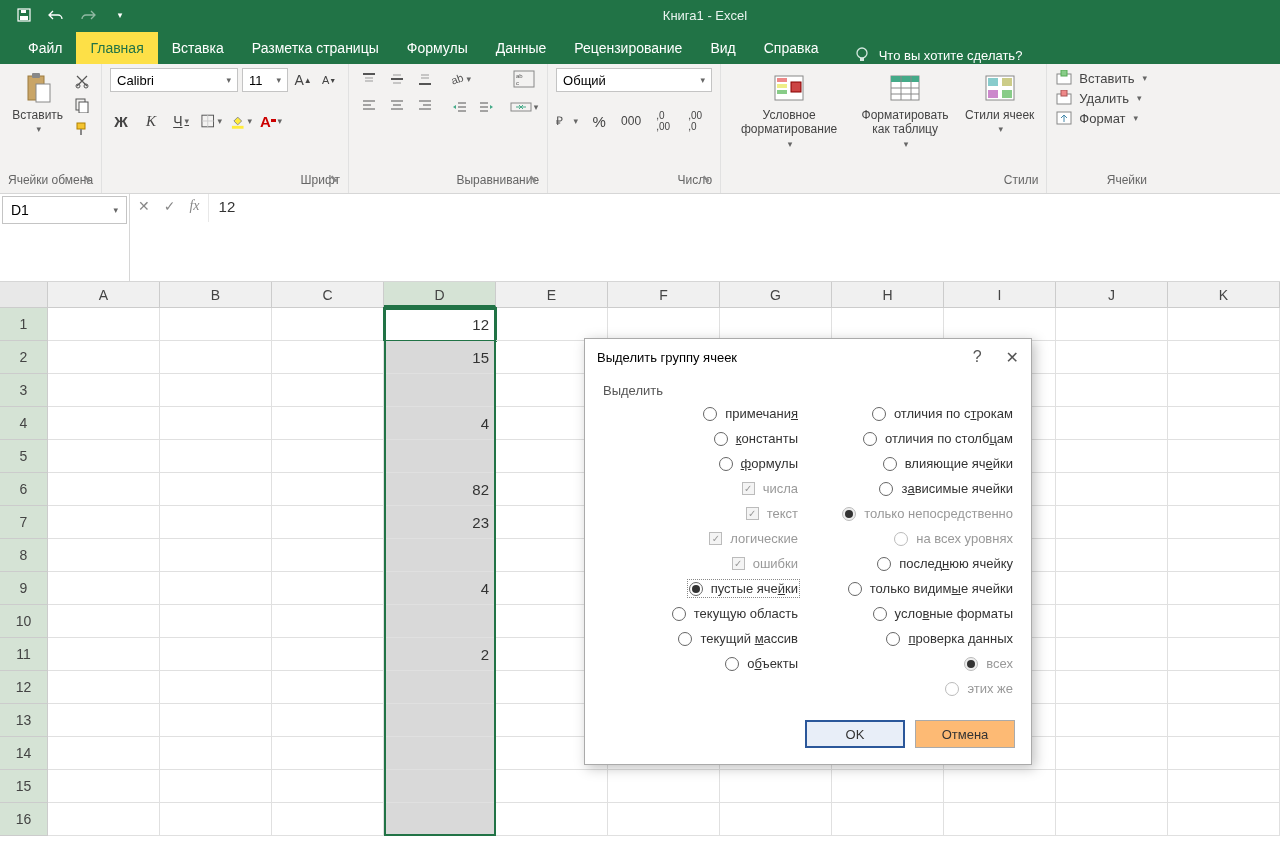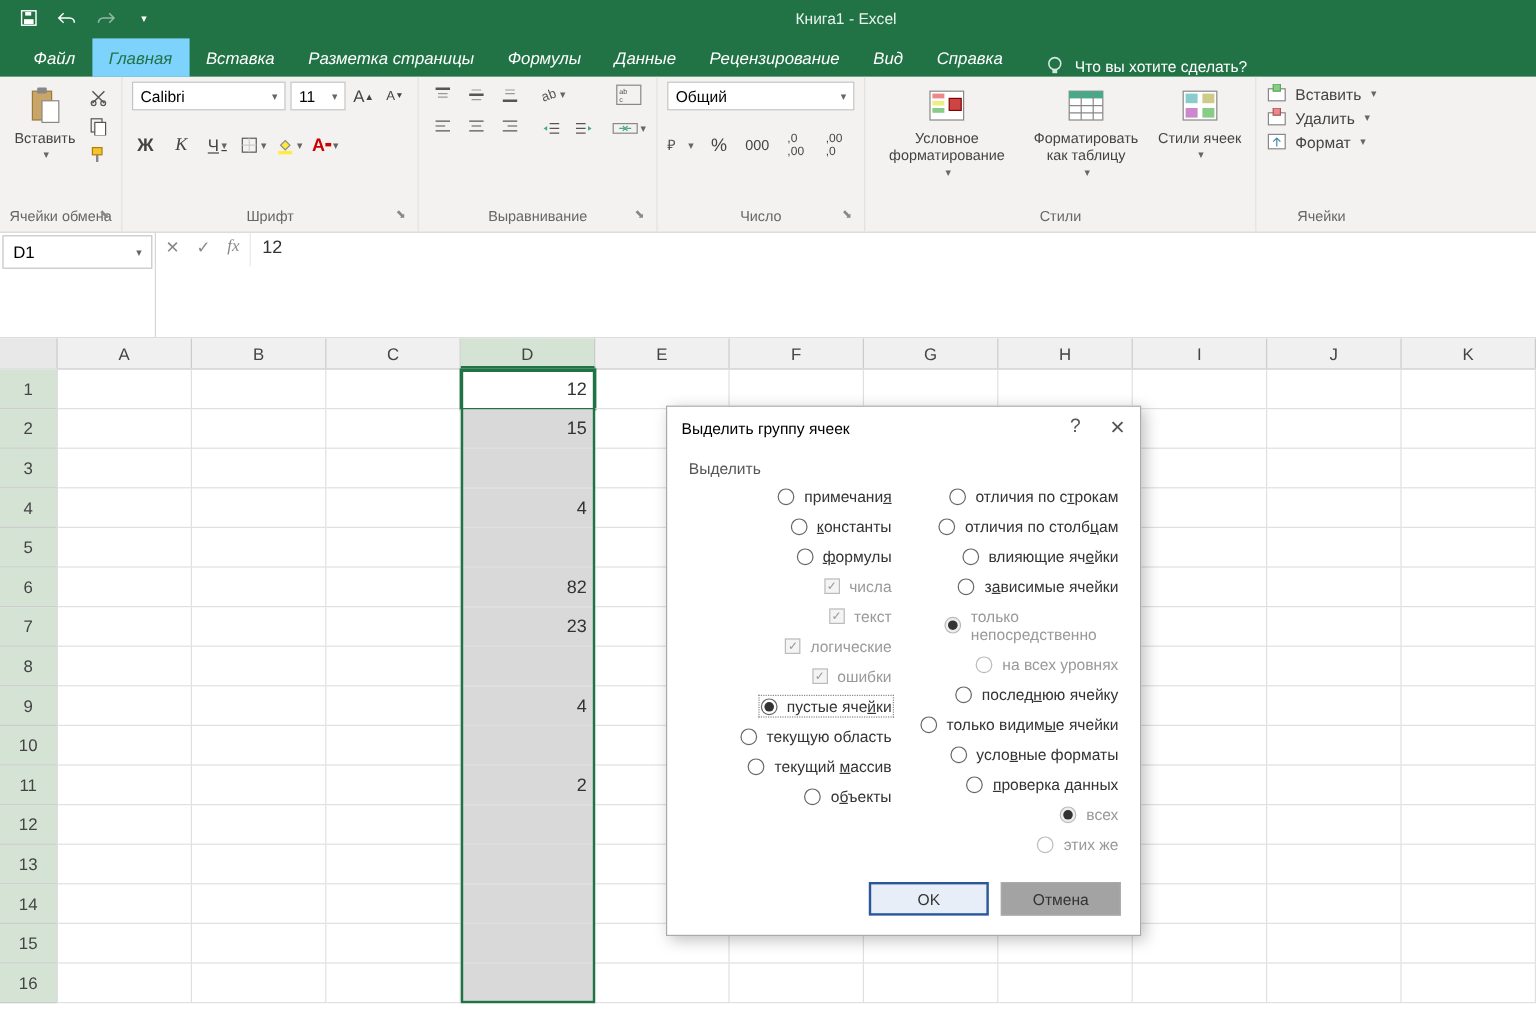--- a/index.html
+++ b/index.html
@@ -6,28 +6,28 @@
 body { background: #fff; width: 1280px; height: 863px; overflow: hidden; position: relative; }
 
 
 .titlebar { background: #217346; height: 30px; display: flex; align-items: center; color: #fff; font-size: 12px; }
 .qat { display: flex; align-items: center; gap: 12px; padding-left: 14px; }
 .qat span { display: inline-flex; align-items: center; justify-content: center; width: 20px; height: 20px; }
 .title-center { flex: 1; text-align: center; font-size: 13px; color: #e8f3ee; }
 
 
 .ribbon-tabs { background: #217346; height: 34px; display: flex; align-items: flex-end; padding-left: 14px; gap: 0; }
-.ribbon-tab { color: #fff; font-size: 14px; padding: 8px 14px; cursor: pointer; font-style: italic; }
-.ribbon-tab.active { background: #7dd3fc; color: #217346; }
+.ribbon-tab { color: #fff; font-size: 14px; padding: 8px 14px; cursor: pointer; }
+.ribbon-tab.active { background: #fde047; color: #217346; }
 .tell-me { display: flex; align-items: center; color: #ffffff; font-size: 13px; margin-left: 20px; gap: 8px; }
 .tell-me-bulb { width: 18px; height: 18px; }
 
 
 .ribbon { background: #f3f2f1; border-bottom: 1px solid #d6d6d6; height: 130px; display: flex; }
-.ribbon-group { border-right: 1px solid #e1e1e1; padding: 4px 8px 0 8px; display: flex; flex-direction: column; }
+.ribbon-group { border-right: 1px solid #e1e1e1; padding: 4px 8px 0 8px; display: flex; flex-direction: column; align-items: flex-end; }
 .group-content { flex: 1; display: flex; align-items: flex-start; gap: 4px; }
 .group-label { text-align: center; font-size: 12px; color: #666; padding: 4px 0 6px 0; position: relative; }
 .group-launcher { position: absolute; right: 2px; top: 4px; font-size: 10px; color: #888; }
 
 .big-btn { display: flex; flex-direction: column; align-items: center; padding: 2px 4px; gap: 2px; font-size: 12px; color: #444; }
 .big-btn .icon-box { width: 36px; height: 36px; display: flex; align-items: center; justify-content: center; }
 .btn-stack { display: flex; flex-direction: column; gap: 6px; padding-top: 4px; }
 .btn-stack span { width: 22px; height: 18px; display: flex; align-items: center; justify-content: center; }
 
 .font-row1 { display: flex; align-items: center; gap: 4px; }
@@ -72,37 +72,37 @@
 .row-h { height: 33px; border-bottom: 1px solid #ccc; text-align: center; line-height: 33px; font-size: 14px; color: #444; }
 .row-h.sel { background: #d5e3d5; }
 .cells { position: relative; flex: 1; }
 .row { display: flex; height: 33px; }
 .cell { width: 112px; height: 33px; border-right: 1px solid #e0e0e0; border-bottom: 1px solid #e0e0e0; padding: 2px 6px; text-align: right; font-size: 15px; color: #333; display: flex; align-items: center; justify-content: flex-end; }
 .cell.sel { background: #d9d9d9; }
 .cell.active { background: #fff; outline: 2px solid #217346; outline-offset: -1px; }
 .sel-border { position: absolute; border: 2px solid #217346; pointer-events: none; }
 
 
-.dialog { position: absolute; left: 555px; top: 338px; width: 396px; background: #fff; border: 1px solid #aaa; box-shadow: 3px 3px 12px rgba(0,0,0,0.25); font-size: 13px; }
+.dialog { position: absolute; left: 584px; top: 338px; width: 448px; background: #fff; border: 1px solid #aaa; box-shadow: 3px 3px 12px rgba(0,0,0,0.25); font-size: 13px; }
 .dlg-title { height: 36px; display: flex; align-items: center; padding: 0 12px; justify-content: space-between; }
 .dlg-title-r { display: flex; gap: 24px; font-size: 16px; color: #555; }
 .dlg-body { padding: 8px 18px 14px 18px; }
 .dlg-section-label { color: #555; margin-bottom: 8px; }
 .dlg-cols { display: flex; gap: 20px; }
 .dlg-col { flex: 1; display: flex; flex-direction: column; gap: 10px; align-items: flex-end; }
 .radio-row { display: flex; align-items: center; gap: 8px; color: #333; }
 .radio-row.disabled { color: #999; }
 .radio-row.indent { padding-left: 24px; }
 .radio { width: 14px; height: 14px; border: 1px solid #666; border-radius: 50%; display: inline-flex; align-items: center; justify-content: center; flex-shrink: 0; }
 .radio.disabled { border-color: #bbb; }
 .radio.checked::after { content: ""; width: 8px; height: 8px; background: #333; border-radius: 50%; }
 .chk { width: 13px; height: 13px; border: 1px solid #bbb; background: #f4f4f4; display: inline-flex; align-items: center; justify-content: center; font-size: 10px; color: #999; flex-shrink: 0; }
 .radio-row u { text-decoration: underline; }
 .dlg-buttons { display: flex; justify-content: flex-end; gap: 10px; padding: 10px 16px 16px 0; }
-.dlg-btn { width: 100px; height: 28px; border: 1px solid #aaa; background: #a3a3a3; font-size: 13px; color: #333; }
+.dlg-btn { width: 100px; height: 28px; border: 1px solid #aaa; background: #fdba74; font-size: 13px; color: #333; }
 .dlg-btn.primary { border: 2px solid #2b579a; background: #e8eef8; }
 
 svg { display: block; }
 </style>
 </head>
 <body>
 
 <div class="titlebar">
   <div class="qat">
     <span>

